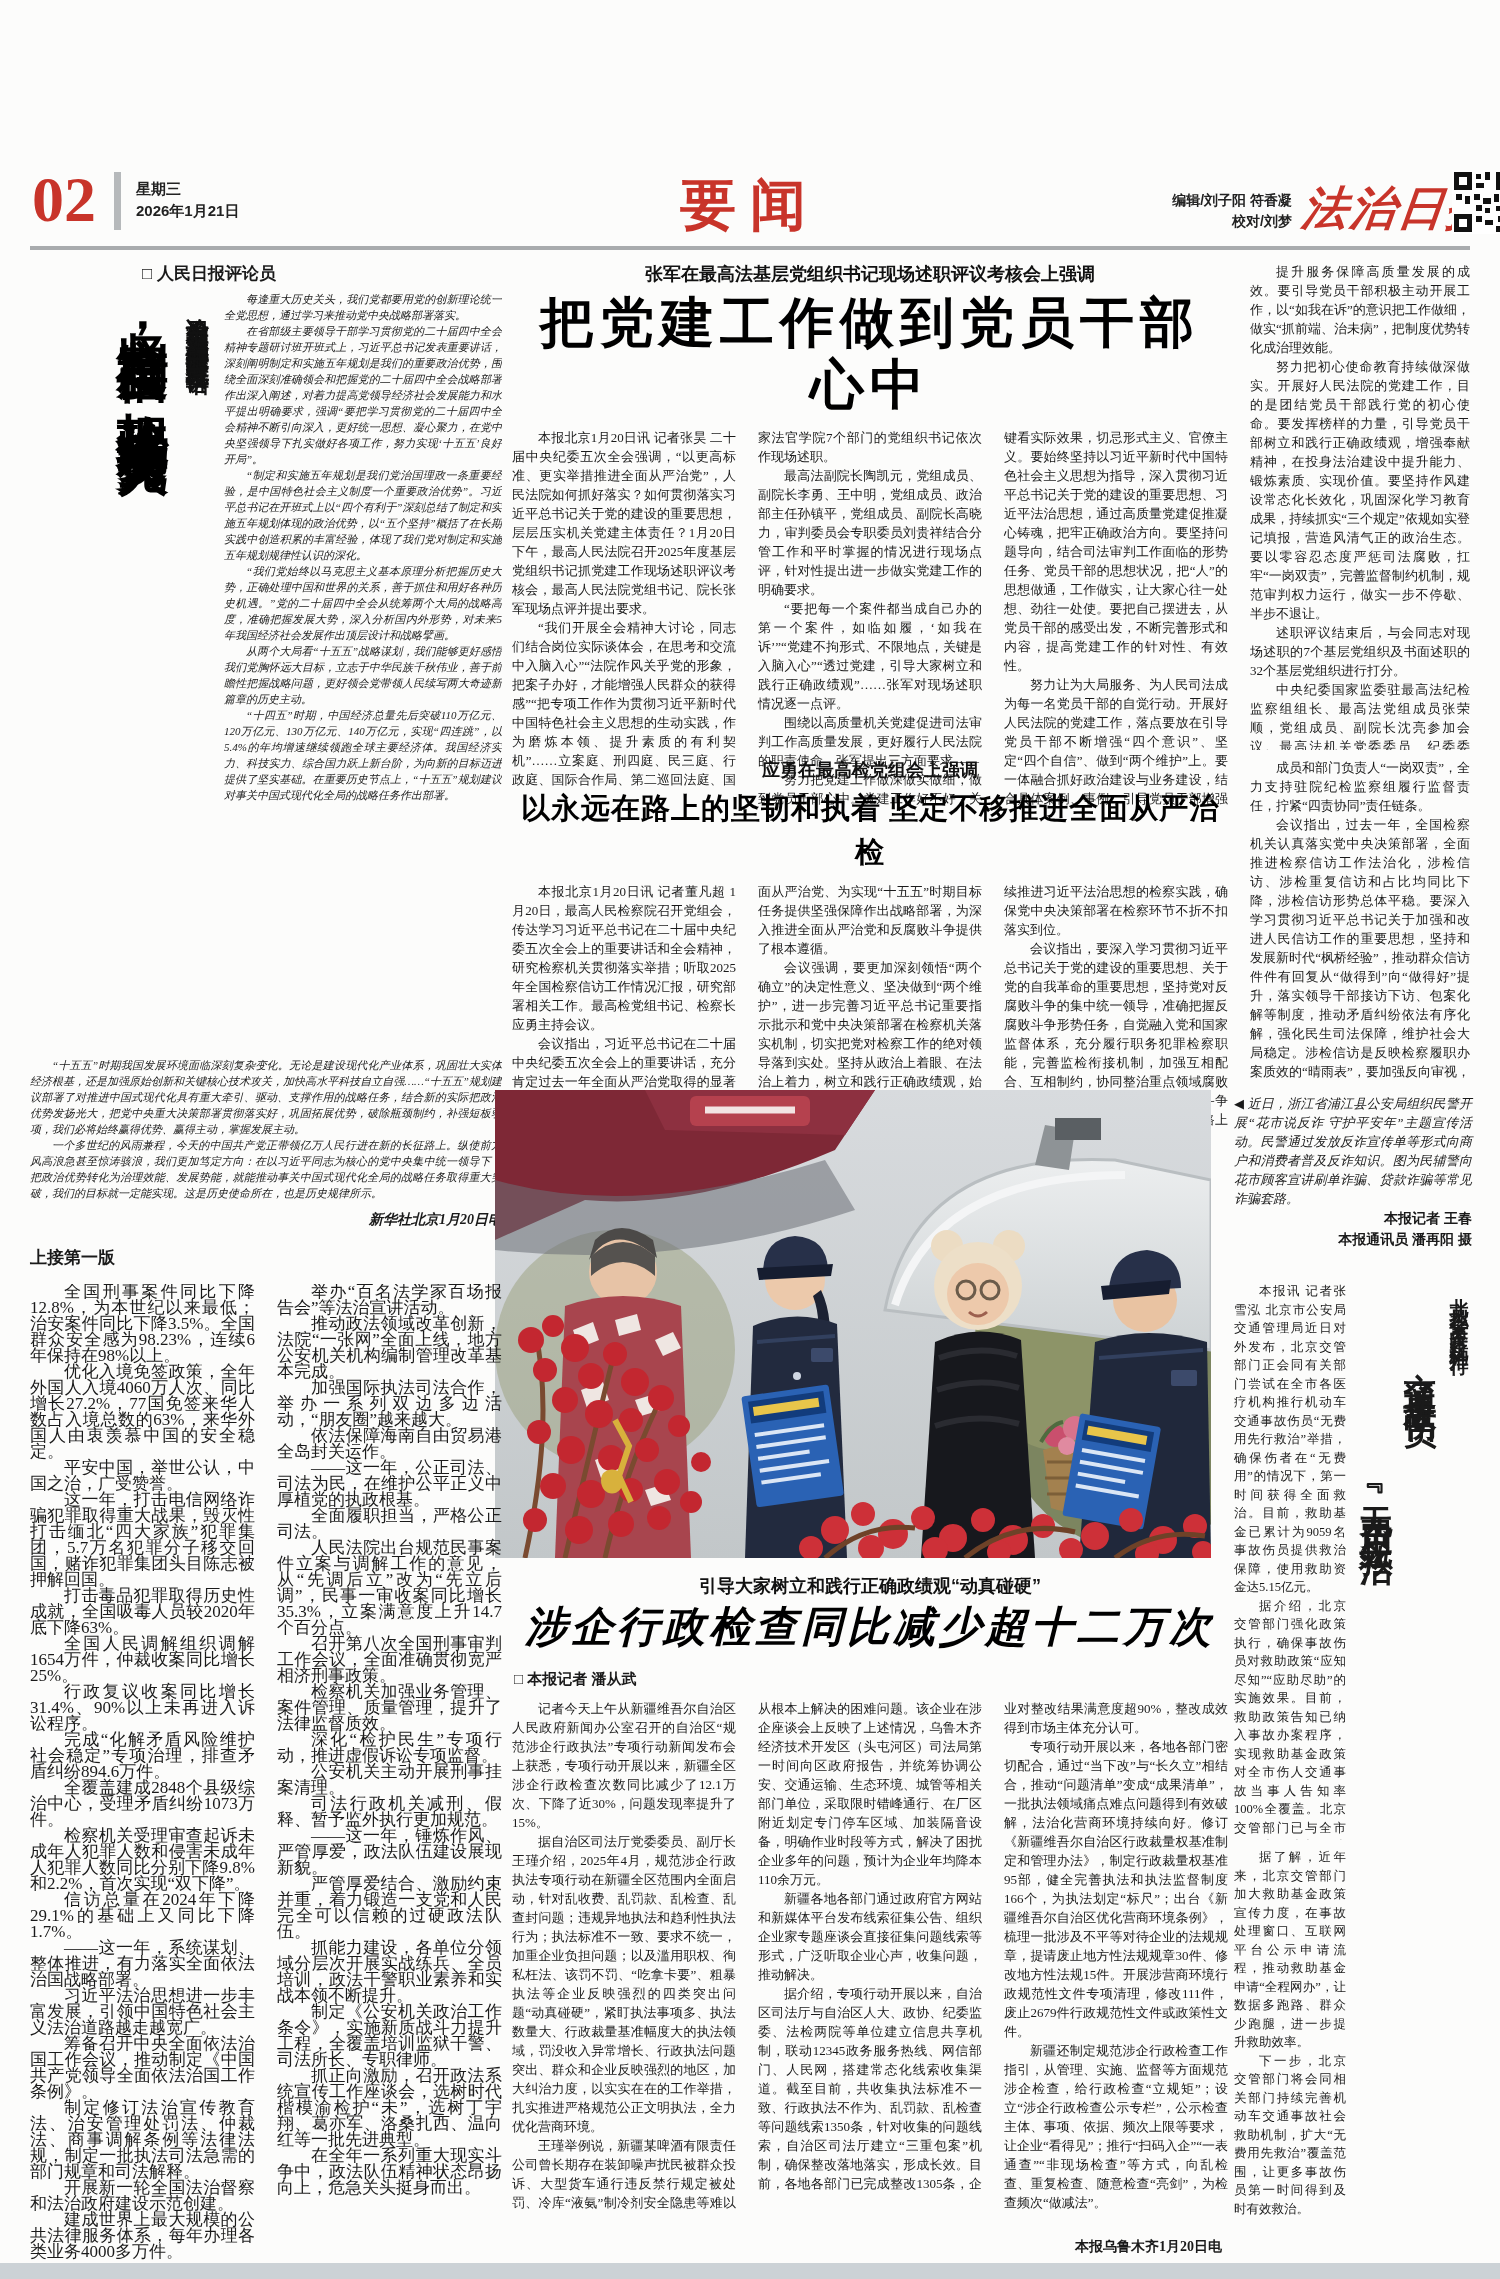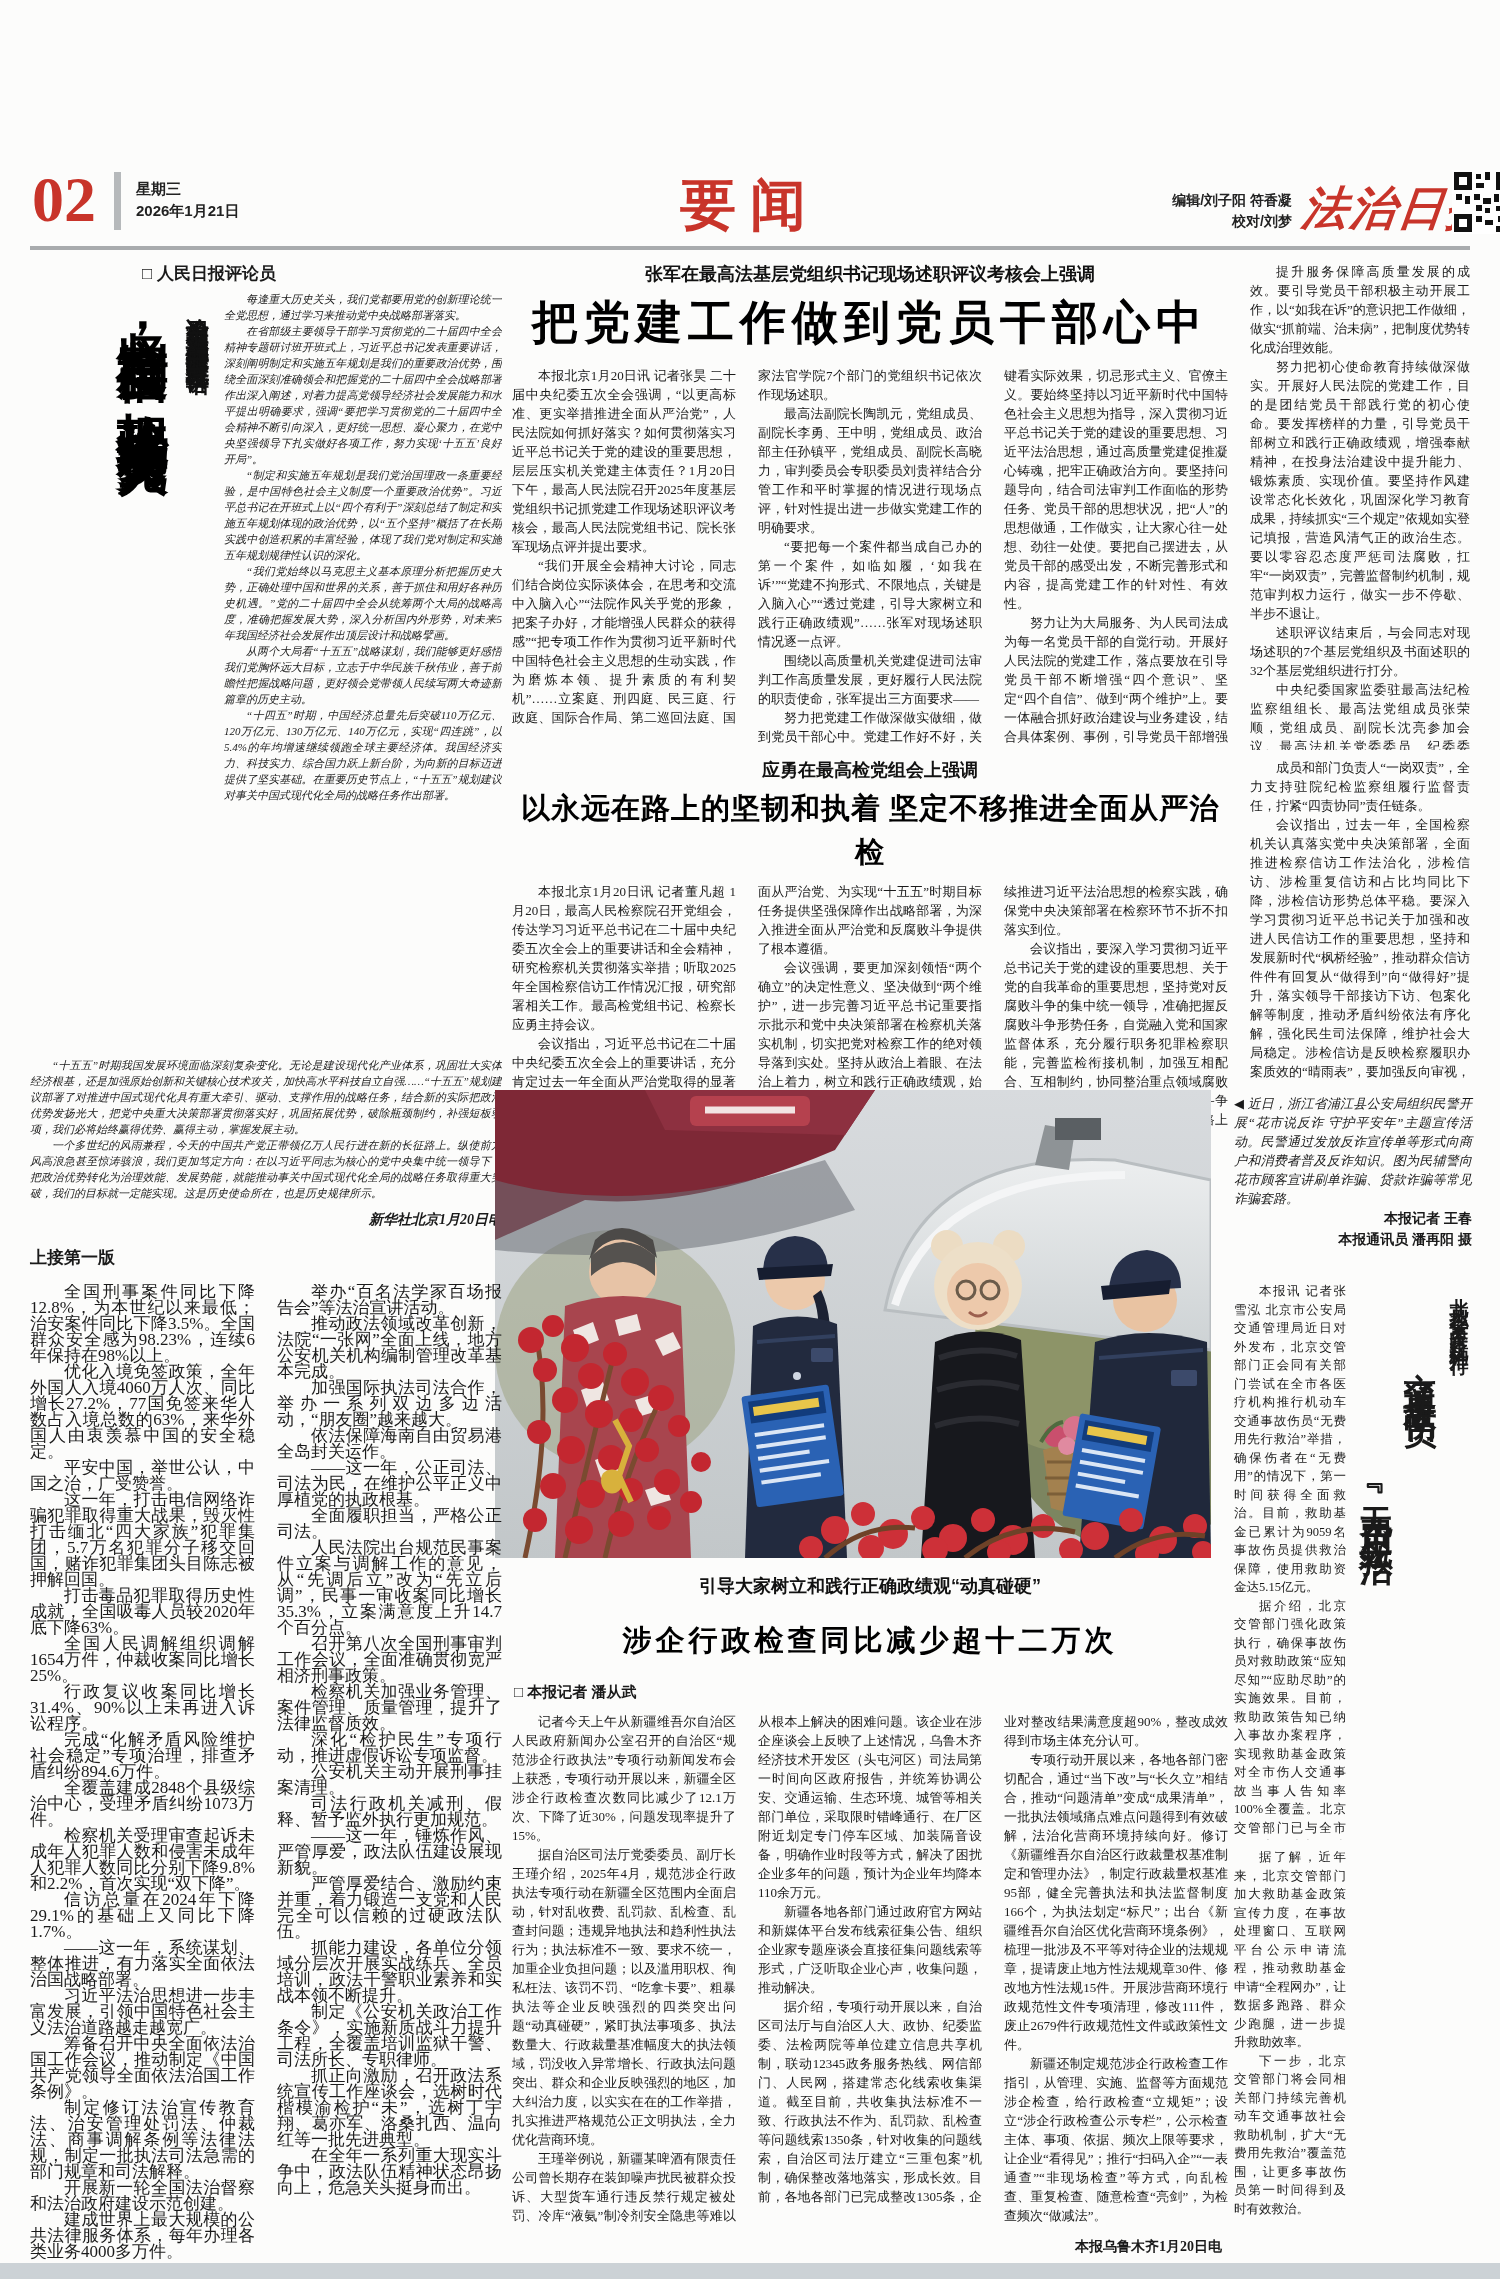--- a/index.html
+++ b/index.html
@@ -113,21 +113,21 @@
     <div class="body-text comm-body kai clip" style="height:152px;margin-top:4px;">
         <p>“十五五”时期我国发展环境面临深刻复杂变化。无论是建设现代化产业体系，巩固壮大实体经济根基，还是加强原始创新和关键核心技术攻关，加快高水平科技自立自强……“十五五”规划建议部署了对推进中国式现代化具有重大牵引、驱动、支撑作用的战略任务，结合新的实际把政治优势发扬光大，把党中央重大决策部署贯彻落实好，巩固拓展优势，破除瓶颈制约，补强短板弱项，我们必将始终赢得优势、赢得主动，掌握发展主动。</p>
         <p>一个多世纪的风雨兼程，今天的中国共产党正带领亿万人民行进在新的长征路上。纵使前方风高浪急甚至惊涛骇浪，我们更加笃定方向：在以习近平同志为核心的党中央集中统一领导下，把政治优势转化为治理效能、发展势能，就能推动事关中国式现代化全局的战略任务取得重大突破，我们的目标就一定能实现。这是历史使命所在，也是历史规律所示。</p>
       </div>
     <div class="credit kai" style="font-size:14px;margin-top:2px;">新华社北京1月20日电</div>
   </div>
 
   <div class="abs" style="left:512px;top:262px;width:958px;height:488px;display:flex;">
     <div style="width:716px;">
       <div class="kicker">张军在最高法基层党组织书记现场述职评议考核会上强调</div>
-      <div class="hl" style="font-size:46px;letter-spacing:6px;line-height:62px;margin-top:6px;">把党建工作做到党员干部心中</div>
+      <div class="hl" style="font-size:54px;letter-spacing:6px;line-height:62px;margin-top:6px;">把党建工作做到党员干部心中</div>
       <div class="body-text cols3" style="height:382px;margin-top:12px;">
           <p>本报北京1月20日讯  记者张昊  二十届中央纪委五次全会强调，“以更高标准、更实举措推进全面从严治党”，人民法院如何抓好落实？如何贯彻落实习近平总书记关于党的建设的重要思想，层层压实机关党建主体责任？1月20日下午，最高人民法院召开2025年度基层党组织书记抓党建工作现场述职评议考核会，最高人民法院党组书记、院长张军现场点评并提出要求。</p>
           <p>“我们开展全会精神大讨论，同志们结合岗位实际谈体会，在思考和交流中入脑入心”“法院作风关乎党的形象，把案子办好，才能增强人民群众的获得感”“把专项工作作为贯彻习近平新时代中国特色社会主义思想的生动实践，作为磨炼本领、提升素质的有利契机”……立案庭、刑四庭、民三庭、行政庭、国际合作局、第二巡回法庭、国家法官学院7个部门的党组织书记依次作现场述职。</p>
           <p>最高法副院长陶凯元，党组成员、副院长李勇、王中明，党组成员、政治部主任孙镇平，党组成员、副院长高晓力，审判委员会专职委员刘贵祥结合分管工作和平时掌握的情况进行现场点评，针对性提出进一步做实党建工作的明确要求。</p>
           <p>“要把每一个案件都当成自己办的第一个案件，如临如履，‘如我在诉’”“党建不拘形式、不限地点，关键是入脑入心”“透过党建，引导大家树立和践行正确政绩观”……张军对现场述职情况逐一点评。</p>
           <p>围绕以高质量机关党建促进司法审判工作高质量发展，更好履行人民法院的职责使命，张军提出三方面要求——</p>
           <p>努力把党建工作做深做实做细，做到党员干部心中。党建工作好不好，关键看实际效果，切忌形式主义、官僚主义。要始终坚持以习近平新时代中国特色社会主义思想为指导，深入贯彻习近平总书记关于党的建设的重要思想、习近平法治思想，通过高质量党建促推凝心铸魂，把牢正确政治方向。要坚持问题导向，结合司法审判工作面临的形势任务、党员干部的思想状况，把“人”的思想做通，工作做实，让大家心往一处想、劲往一处使。要把自己摆进去，从党员干部的感受出发，不断完善形式和内容，提高党建工作的针对性、有效性。</p>
           <p>努力让为大局服务、为人民司法成为每一名党员干部的自觉行动。开展好人民法院的党建工作，落点要放在引导党员干部不断增强“四个意识”、坚定“四个自信”、做到“两个维护”上。要一体融合抓好政治建设与业务建设，结合具体案例、事例，引导党员干部增强对中国特色社会主义司法制度优越性的自信。要引导党员干部不断提高政治能力、增强政治自觉，把为大局服务、为人民司法落实到具体案件办理、司法政策制定中，</p>
         </div>
     </div>
@@ -343,21 +343,21 @@
         <p>严管厚爱结合、激励约束并重，着力锻造一支党和人民完全可以信赖的过硬政法队伍。</p>
         <p>抓能力建设，各单位分领域分层次开展实战练兵、全员培训，政法干警职业素养和实战本领不断提升。</p>
         <p>制定《公安机关政治工作条令》，实施新质战斗力提升工程，全覆盖培训监狱干警、司法所长、专职律师。</p>
         <p>抓正向激励，召开政法系统宣传工作座谈会，选树时代楷模渝检护“未”，选树丁宇翔、葛亦军、洛桑扎西、温向红等一批先进典型。</p>
         <p>在全年一系列重大现实斗争中，政法队伍精神状态昂扬向上，危急关头挺身而出。</p>
       </div>
   </div>
 
   <div class="abs" style="left:512px;top:1574px;width:716px;height:682px;">
     <div class="kicker">引导大家树立和践行正确政绩观“动真碰硬”</div>
-    <div class="hl" style="font-size:29px;letter-spacing:4px;line-height:58px;margin-top:13px;">涉企行政检查同比减少超十二万次</div>
+    <div class="hl" style="font-size:42px;letter-spacing:4px;line-height:58px;margin-top:0;font-style:italic;">涉企行政检查同比减少超十二万次</div>
     <div class="byline" style="margin:14px 0 10px 2px;">□  本报记者  潘从武</div>
     <div class="body-text cols3" style="height:528px;">
         <p>记者今天上午从新疆维吾尔自治区人民政府新闻办公室召开的自治区“规范涉企行政执法”专项行动新闻发布会上获悉，专项行动开展以来，新疆全区涉企行政检查次数同比减少了12.1万次、下降了近30%，问题发现率提升了15%。</p>
         <p>据自治区司法厅党委委员、副厅长王瑾介绍，2025年4月，规范涉企行政执法专项行动在新疆全区范围内全面启动，针对乱收费、乱罚款、乱检查、乱查封问题；违规异地执法和趋利性执法行为；执法标准不一致、要求不统一，加重企业负担问题；以及滥用职权、徇私枉法、该罚不罚、“吃拿卡要”、粗暴执法等企业反映强烈的四类突出问题“动真碰硬”，紧盯执法事项多、执法数量大、行政裁量基准幅度大的执法领域，罚没收入异常增长、行政执法问题突出、群众和企业反映强烈的地区，加大纠治力度，以实实在在的工作举措，扎实推进严格规范公正文明执法，全力优化营商环境。</p>
         <p>王瑾举例说，新疆某啤酒有限责任公司曾长期存在装卸噪声扰民被群众投诉、大型货车通行违反禁行规定被处罚、冷库“液氨”制冷剂安全隐患等难以从根本上解决的困难问题。该企业在涉企座谈会上反映了上述情况，乌鲁木齐经济技术开发区（头屯河区）司法局第一时间向区政府报告，并统筹协调公安、交通运输、生态环境、城管等相关部门单位，采取限时错峰通行、在厂区附近划定专门停车区域、加装隔音设备，明确作业时段等方式，解决了困扰企业多年的问题，预计为企业年均降本110余万元。</p>
         <p>新疆各地各部门通过政府官方网站和新媒体平台发布线索征集公告、组织企业家专题座谈会直接征集问题线索等形式，广泛听取企业心声，收集问题，推动解决。</p>
         <p>据介绍，专项行动开展以来，自治区司法厅与自治区人大、政协、纪委监委、法检两院等单位建立信息共享机制，联动12345政务服务热线、网信部门、人民网，搭建常态化线索收集渠道。截至目前，共收集执法标准不一致、行政执法不作为、乱罚款、乱检查等问题线索1350条，针对收集的问题线索，自治区司法厅建立“三重包案”机制，确保整改落地落实，形成长效。目前，各地各部门已完成整改1305条，企业对整改结果满意度超90%，整改成效得到市场主体充分认可。</p>
         <p>专项行动开展以来，各地各部门密切配合，通过“当下改”与“长久立”相结合，推动“问题清单”变成“成果清单”，一批执法领域痛点难点问题得到有效破解，法治化营商环境持续向好。修订《新疆维吾尔自治区行政裁量权基准制定和管理办法》，制定行政裁量权基准95部，健全完善执法和执法监督制度166个，为执法划定“标尺”；出台《新疆维吾尔自治区优化营商环境条例》，梳理一批涉及不平等对待企业的法规规章，提请废止地方性法规规章30件、修改地方性法规15件。开展涉营商环境行政规范性文件专项清理，修改111件，废止2679件行政规范性文件或政策性文件。</p>
         <p>新疆还制定规范涉企行政检查工作指引，从管理、实施、监督等方面规范涉企检查，给行政检查“立规矩”；设立“涉企行政检查公示专栏”，公示检查主体、事项、依据、频次上限等要求，让企业“看得见”；推行“扫码入企”“一表通查”“非现场检查”等方式，向乱检查、重复检查、随意检查“亮剑”，为检查频次“做减法”。</p>
       </div>

